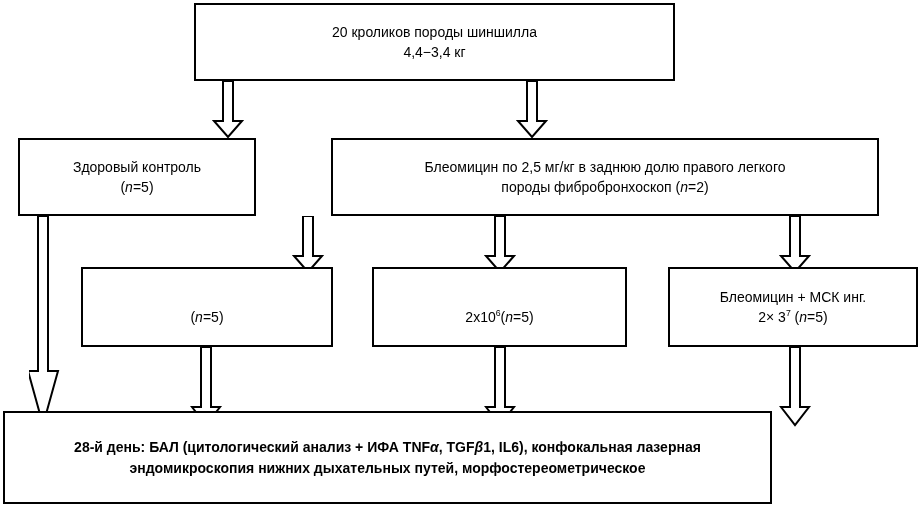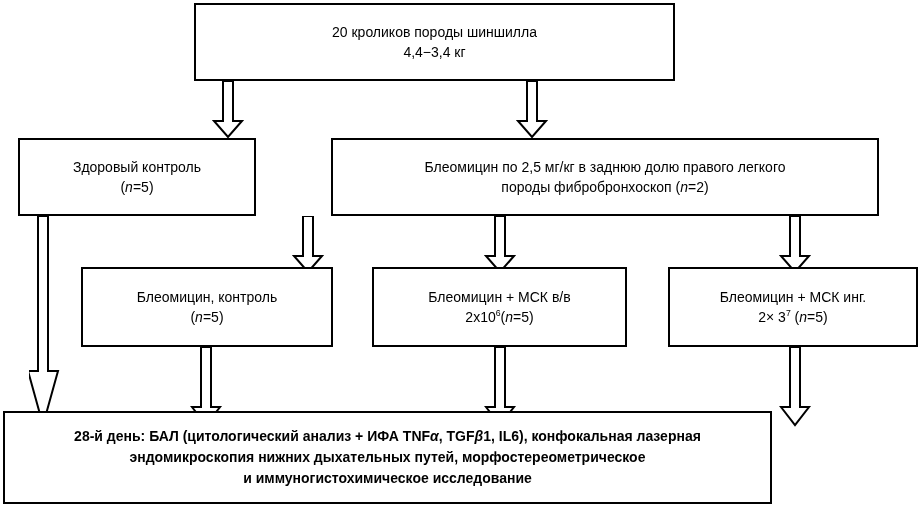--- a/index.html
+++ b/index.html
@@ -102,28 +102,28 @@
   </div>
 
   <div class="arrow" style="left:779px; top:216px;">
     <svg width="34" height="58" viewBox="0 0 34 58">
       <polygon points="11,0 21,0 21,40 30,40 16,56 2,40 11,40" fill="#ffffff" stroke="#000000" stroke-width="2" stroke-linejoin="miter"></polygon>
     </svg>
   </div>
 
   <div class="node" id="bleo-control-node" style="left:81px; top:267px; width:252px; height:80px;">
     <span class="txt">
-      <span>Блеомицин, контроль</span><br>
+      <br>
       (<span class="ital">n</span><span>=5</span>)
     </span>
   </div>
 
   <div class="node" id="bleo-msc-iv-node" style="left:372px; top:267px; width:255px; height:80px;">
     <span class="txt">
-      <span>Блеомицин + МСК в/в</span><br>
+      <br>
       <span>2х10</span><sup>6</sup>(<span class="ital">n</span><span>=5</span>)
     </span>
   </div>
 
   <div class="node" id="bleo-msc-inh-node" style="left:668px; top:267px; width:250px; height:80px;">
     <span class="txt">
       <span>Блеомицин + МСК инг.</span><br>
       <span>2× 3</span><sup>7</sup> (<span class="ital">n</span><span>=5</span>)
     </span>
   </div>
@@ -143,17 +143,16 @@
   <div class="arrow" style="left:779px; top:347px;">
     <svg width="34" height="80" viewBox="0 0 34 80">
       <polygon points="11,0 21,0 21,60 30,60 16,78 2,60 11,60" fill="#ffffff" stroke="#000000" stroke-width="2" stroke-linejoin="miter"></polygon>
     </svg>
   </div>
 
   <div class="node" id="bottom-node" style="left:3px; top:411px; width:769px; height:93px;font-weight:bold;">
     <span class="txt">
       <span>28-й день: БАЛ (цитологический анализ + ИФА TNF</span><span class="ital">α</span><span>, TGF</span><span class="ital">β</span><span>1, IL6), конфокальная лазерная</span><br>
       <span>эндомикроскопия нижних дыхательных путей, морфостереометрическое</span><br>
-      <span>и иммуногистохимическое исследование</span>
     </span>
   </div>
 
 </div>
 
 </body></html>

